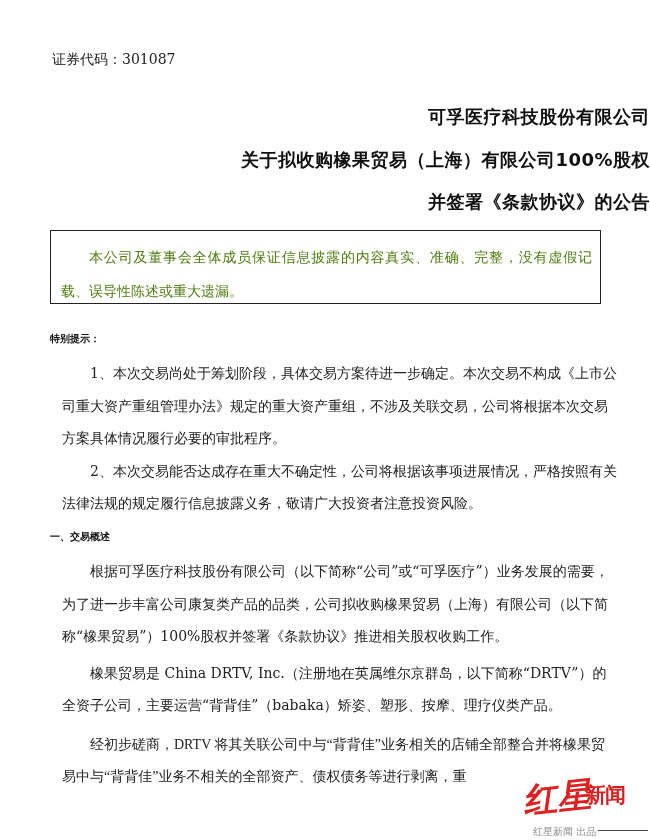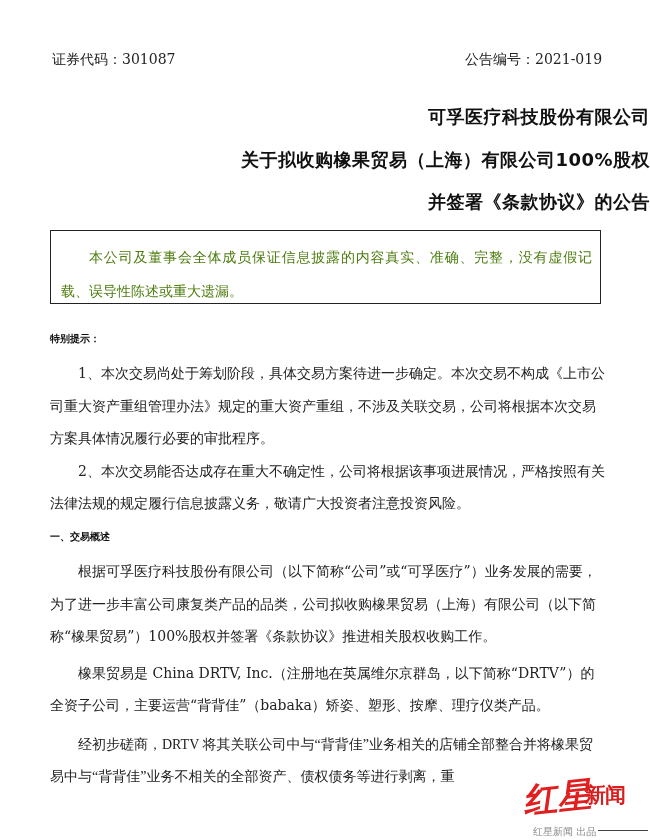--- a/index.html
+++ b/index.html
@@ -28,21 +28,21 @@
   .t2 { top: 148px; }
   .t3 { top: 190px; }
   .notice-box {
     position: absolute; left: 50px; top: 230px; width: 551px; height: 74px;
     border: 1.5px solid #222; box-sizing: border-box;
     padding: 9px 8px 0 10px;
     font-size: 14px; line-height: 34px; color: #4d7c0f;
   }
   .notice-box p { margin: 0; text-indent: 28px; text-align: justify; text-align-last: left; }
   .para {
-    position: absolute; left: 50px; width: 555px;
+    position: absolute; left: 62px; width: 555px;
     font-size: 14px; line-height: 32.5px; color: #222;
   }
   .para p { margin: 0; }
   .indent { text-indent: 28px; }
   .bold-head {
     position: absolute; left: 50px; font-size: 10px; font-weight: bold;
     font-family: Liberation Sans, sans-serif; color: #111;
   }
   .watermark {
     position: absolute; left: 523px; top: 775px; width: 130px; height: 60px;
@@ -54,21 +54,20 @@
   .wm-sub { position: absolute; left: 10px; top: 50px; font-size: 10px; color: #888; white-space: nowrap; }
   .wm-line { position: absolute; left: 75px; top: 55px; width: 50px; height: 1px; background: #444; }
 </style>
 </head>
 <body>
 
 <div class="page">
 
   <div class="header-row">
     <span class="h-code">证券代码：301087</span>
-    <span class="h-num">公告编号：2021-019</span>
   </div>
 
   <div class="title t1">可孚医疗科技股份有限公司</div>
   <div class="title t2">关于拟收购橡果贸易（上海）有限公司100%股权</div>
   <div class="title t3">并签署《条款协议》的公告</div>
 
   <div class="notice-box">
     <p>本公司及董事会全体成员保证信息披露的内容真实、准确、完整，没有虚假记载、误导性陈述或重大遗漏。</p>
   </div>
 

